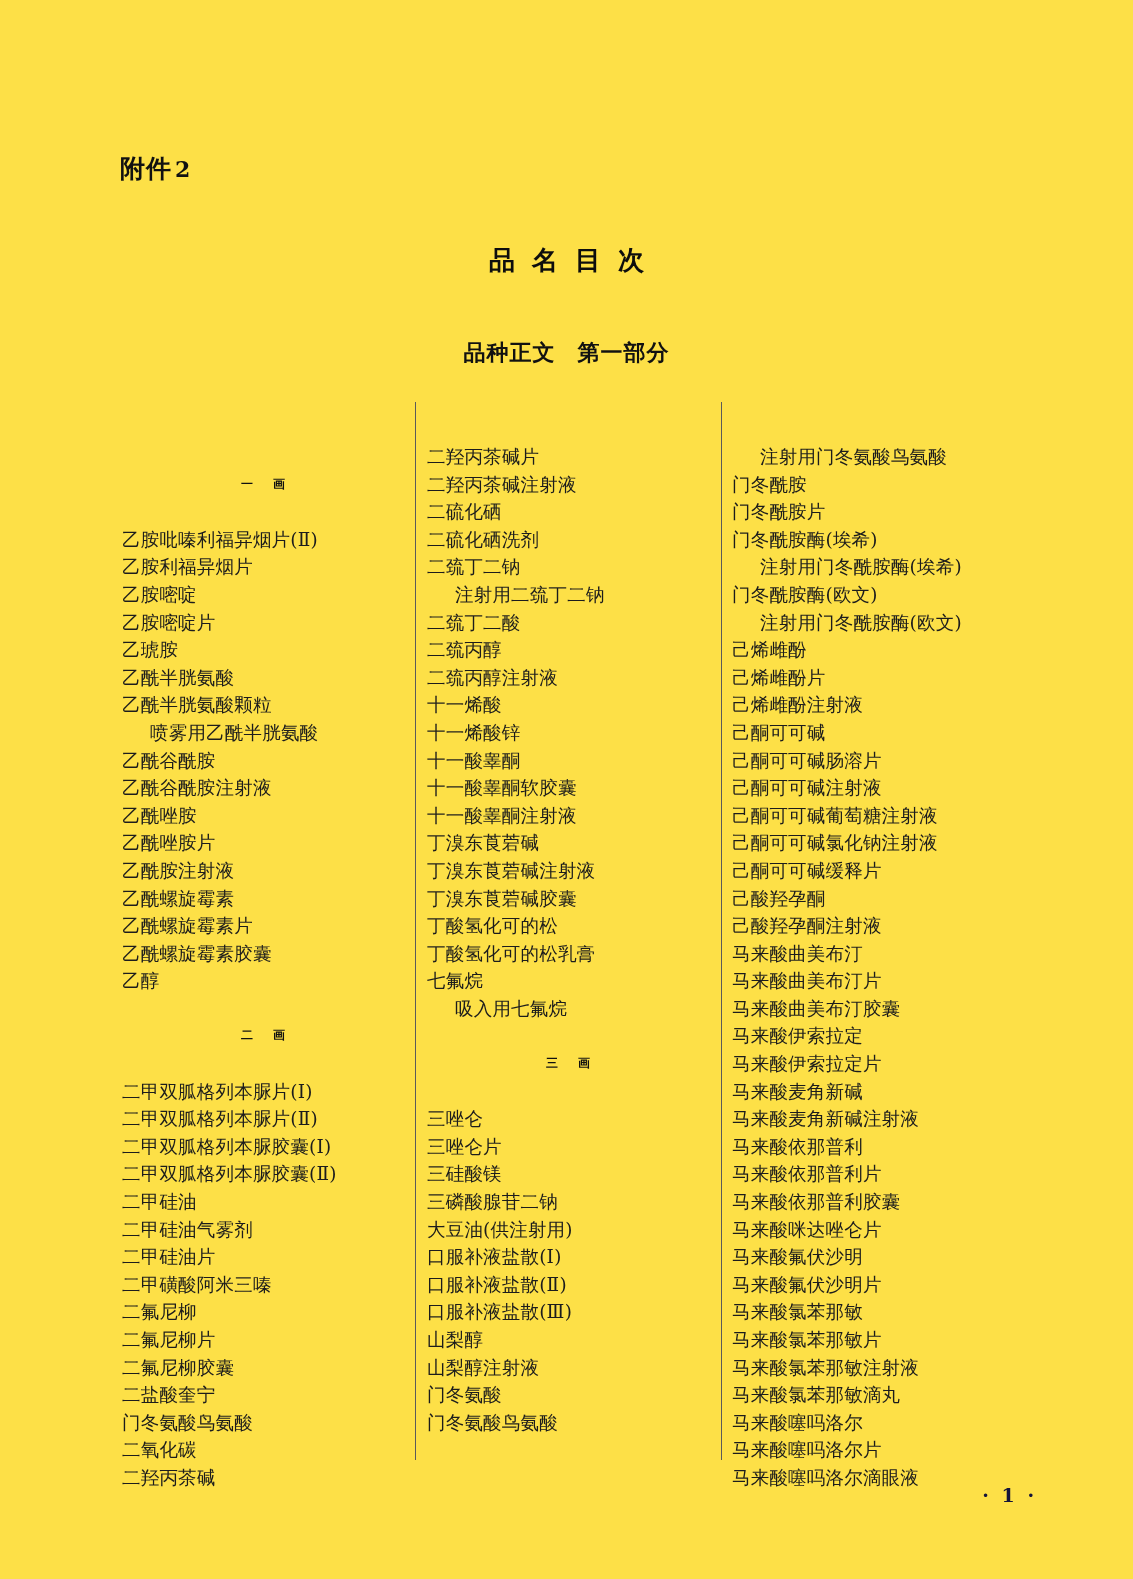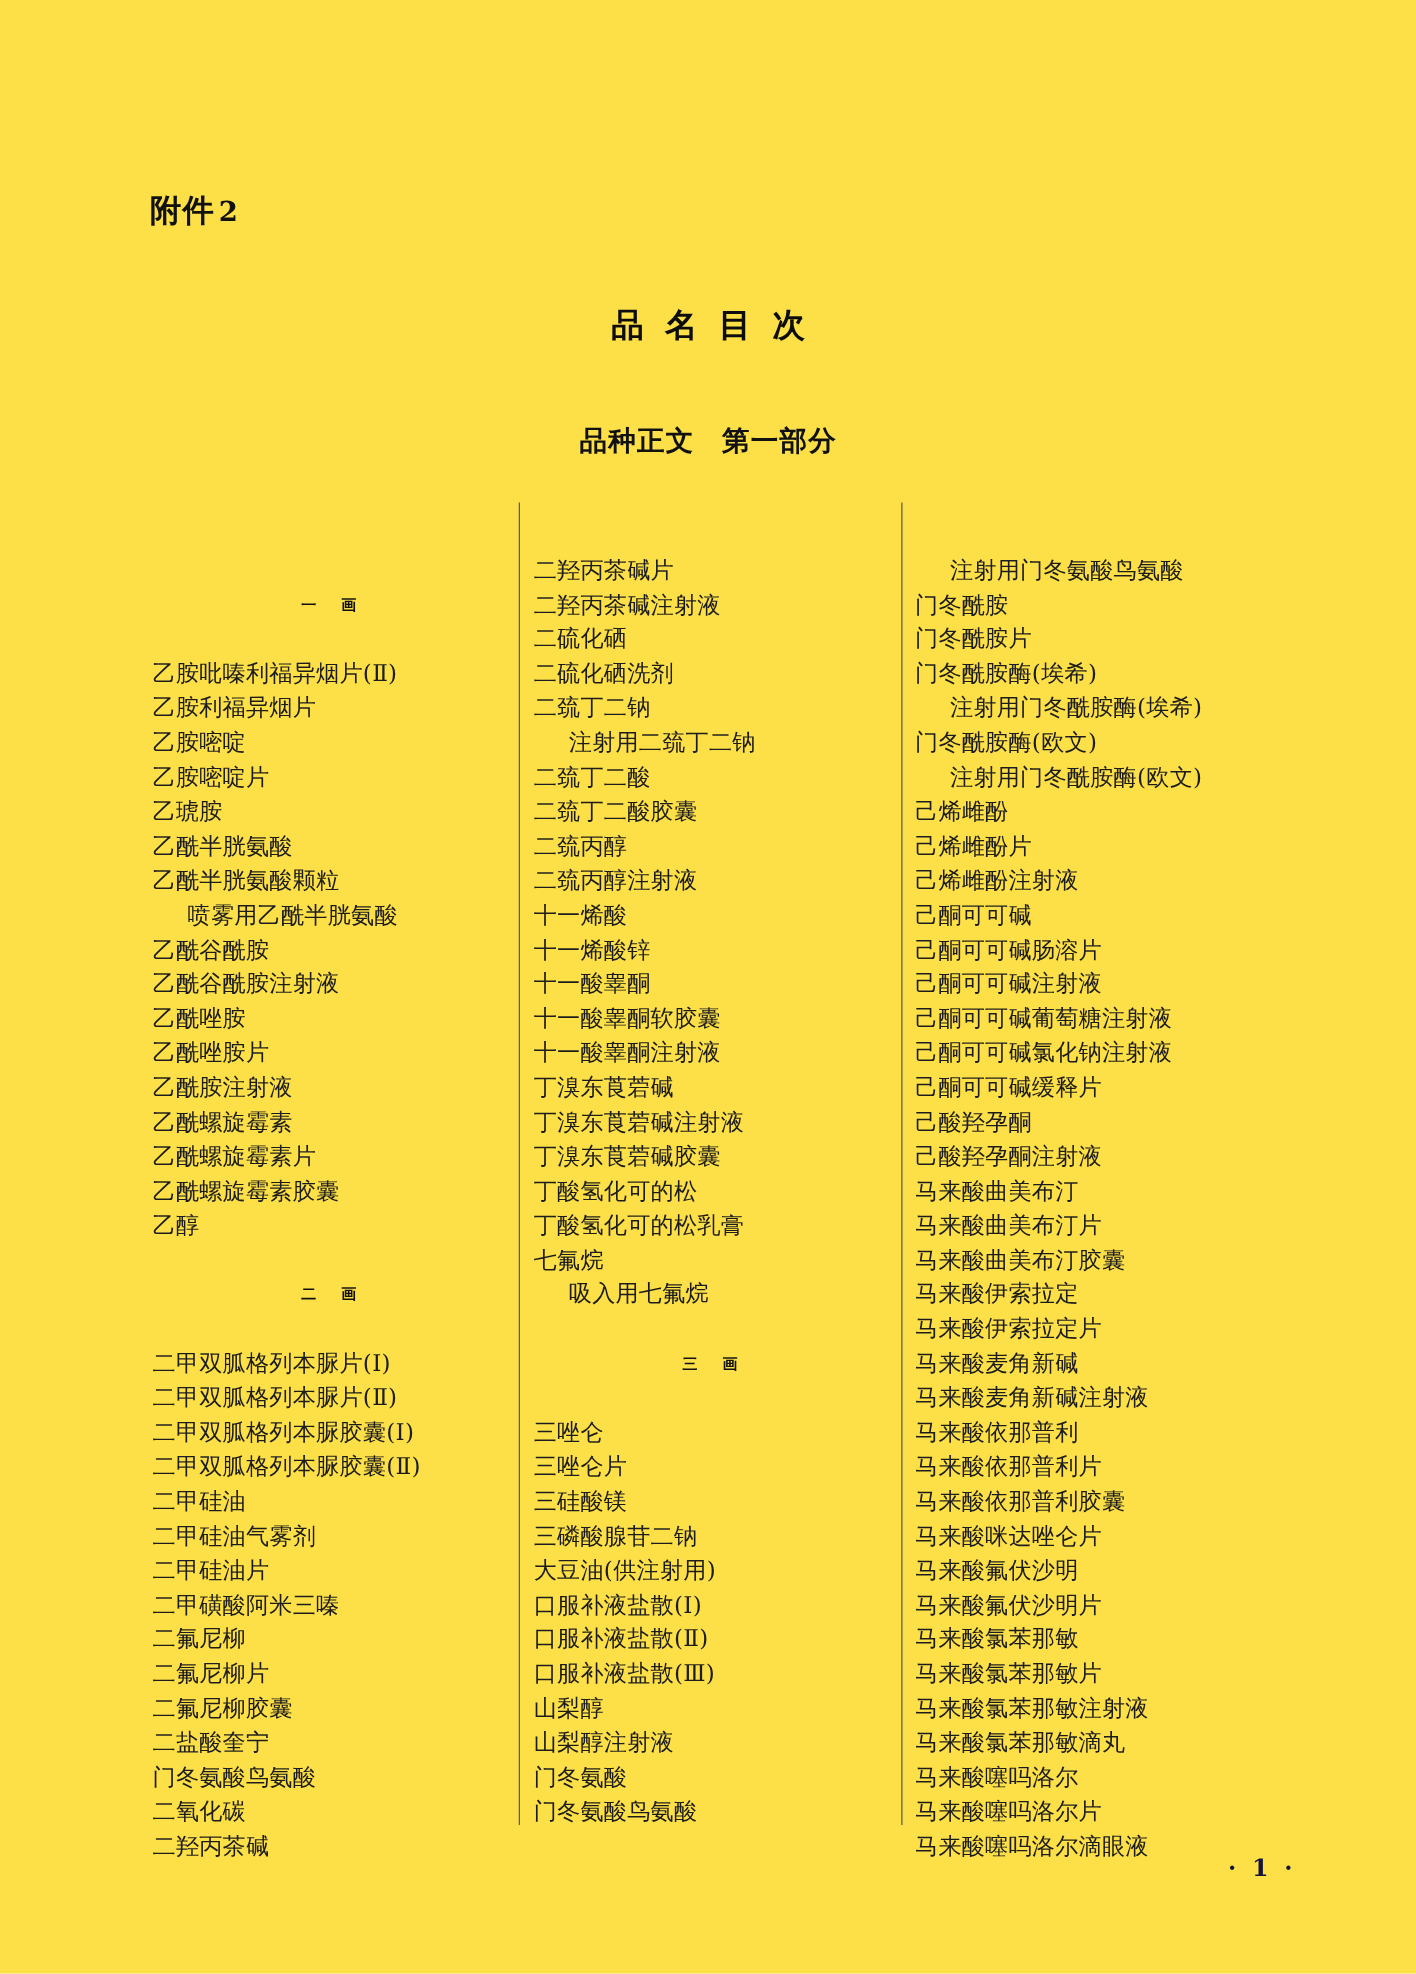--- a/index.html
+++ b/index.html
@@ -190,21 +190,20 @@
         <div class="entry">二羟丙茶碱</div>
       </div>
     <div class="col col-2">
         <div class="entry">二羟丙茶碱片</div>
         <div class="entry">二羟丙茶碱注射液</div>
         <div class="entry">二硫化硒</div>
         <div class="entry">二硫化硒洗剂</div>
         <div class="entry">二巯丁二钠</div>
         <div class="entry indent">注射用二巯丁二钠</div>
         <div class="entry">二巯丁二酸</div>
-        <div class="entry">二巯丁二酸胶囊</div>
         <div class="entry">二巯丙醇</div>
         <div class="entry">二巯丙醇注射液</div>
         <div class="entry">十一烯酸</div>
         <div class="entry">十一烯酸锌</div>
         <div class="entry">十一酸睾酮</div>
         <div class="entry">十一酸睾酮软胶囊</div>
         <div class="entry">十一酸睾酮注射液</div>
         <div class="entry">丁溴东莨菪碱</div>
         <div class="entry">丁溴东莨菪碱注射液</div>
         <div class="entry">丁溴东莨菪碱胶囊</div>

